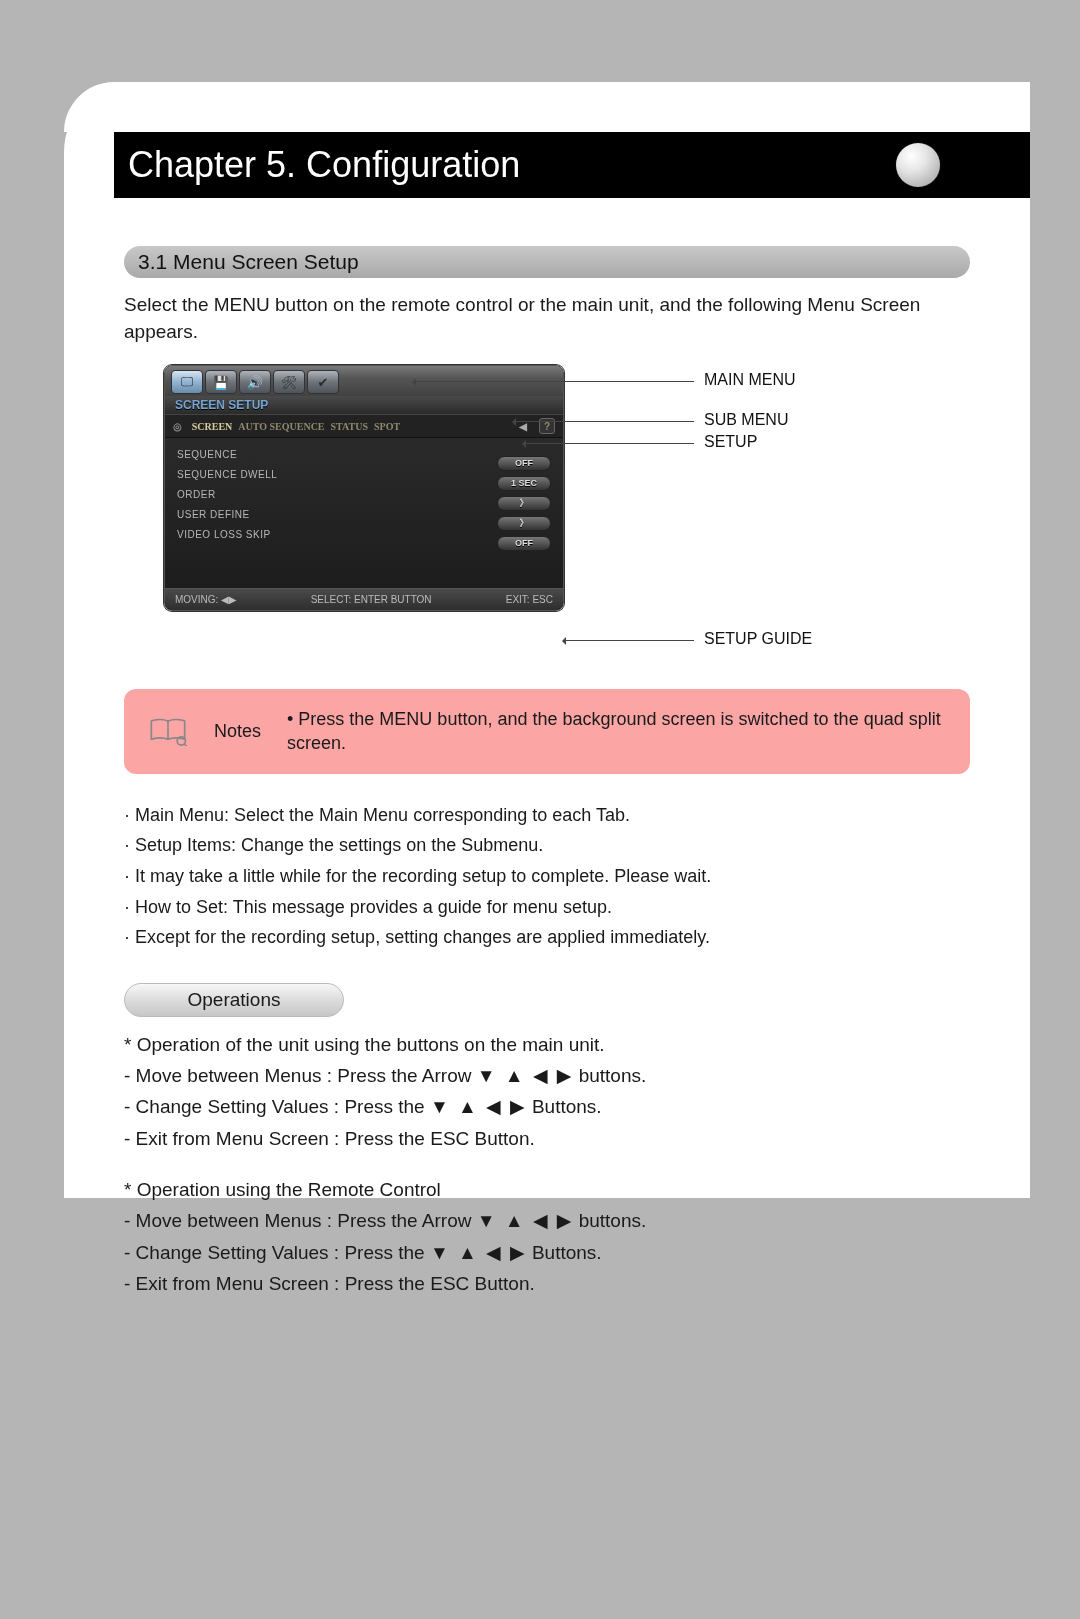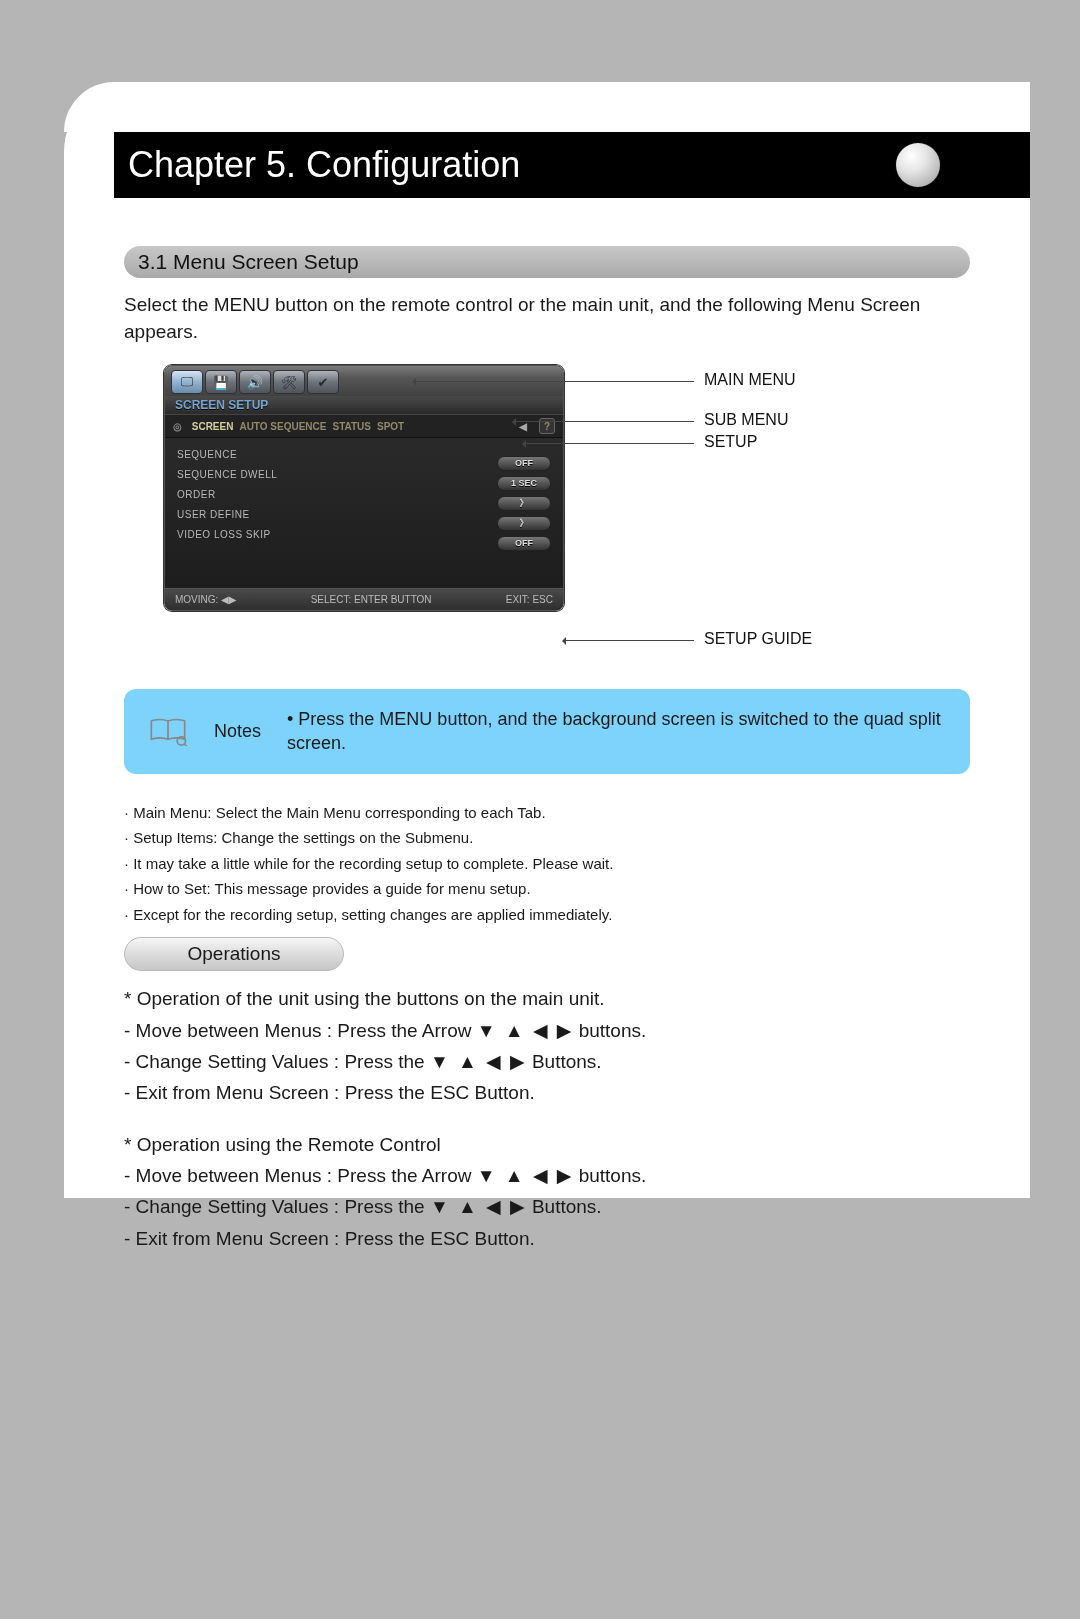--- a/index.html
+++ b/index.html
@@ -118,20 +118,21 @@
     padding: 3px 8px;
     background: #222;
     border-top: 1px solid #444;
     border-bottom: 1px solid #111;
     font-size: 10px;
     font-weight: bold;
     color: #918a6a;
   }
   .dvr-tab {
     color: #8f8a6e;
+    font-family: Liberation Serif, serif;
   }
   .dvr-tab.active { color: #d6ce9f; }
   .dvr-back { margin-left: auto; color: #aaa; }
   .dvr-qmark { width: 16px; height: 16px; border: 1px solid #666; border-radius: 3px; display: flex; align-items: center; justify-content: center; background: #333; margin-left: 6px; }
   .dvr-body { padding: 6px 12px 40px 12px; min-height: 150px; }
   .dvr-row { display: flex; align-items: center; height: 20px; }
   .dvr-label { flex: 1; color: #b8b8b8; font-size: 10px; letter-spacing: .5px; }
   .dvr-pill {
     width: 54px; height: 15px;
     background: linear-gradient(to bottom, #777,#555 50%,#333);
@@ -169,36 +170,36 @@
   }
   .callout-label {
     position: absolute;
     font-size: 16px;
     color: #111;
     white-space: nowrap;
   }
 
   
   .notes-box {
-    background: #7dd3fc;
+    background: #fca5a5;
     border-radius: 12px;
     padding: 18px 24px;
     display: flex;
     align-items: center;
     gap: 26px;
     margin-bottom: 26px;
   }
   .notes-icon {
     width: 40px; height: 30px;
     color: #888;
   }
   .notes-label { font-size: 18px; }
   .notes-text { font-size: 18px; line-height: 1.35; flex: 1; }
 
-  .bullets { font-size: 15px; line-height: 1.7; margin-bottom: 10px; }
+  .bullets { font-size: 18px; line-height: 1.7; margin-bottom: 30px; }
   .bullets p { margin: 0; }
 
   .ops-pill {
     display: inline-flex;
     align-items: center;
     justify-content: center;
     width: 220px; height: 34px;
     border-radius: 17px;
     background: linear-gradient(to bottom, #f7f7f7 0%, #dcdcdc 50%, #c7c7c7 100%);
     border: 1px solid #bbb;

